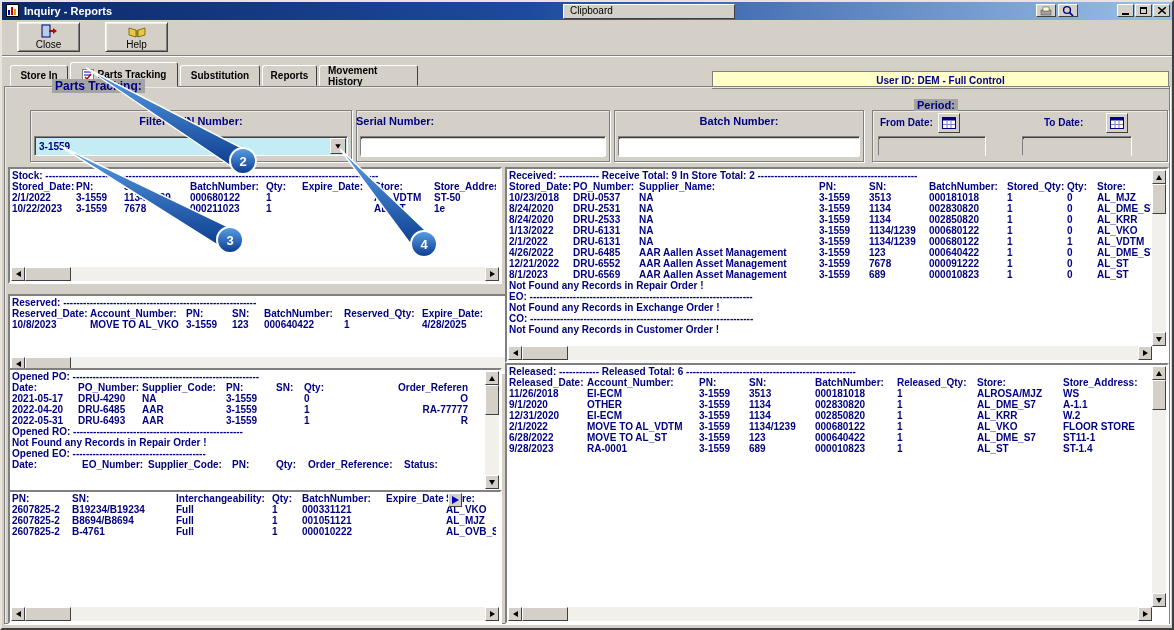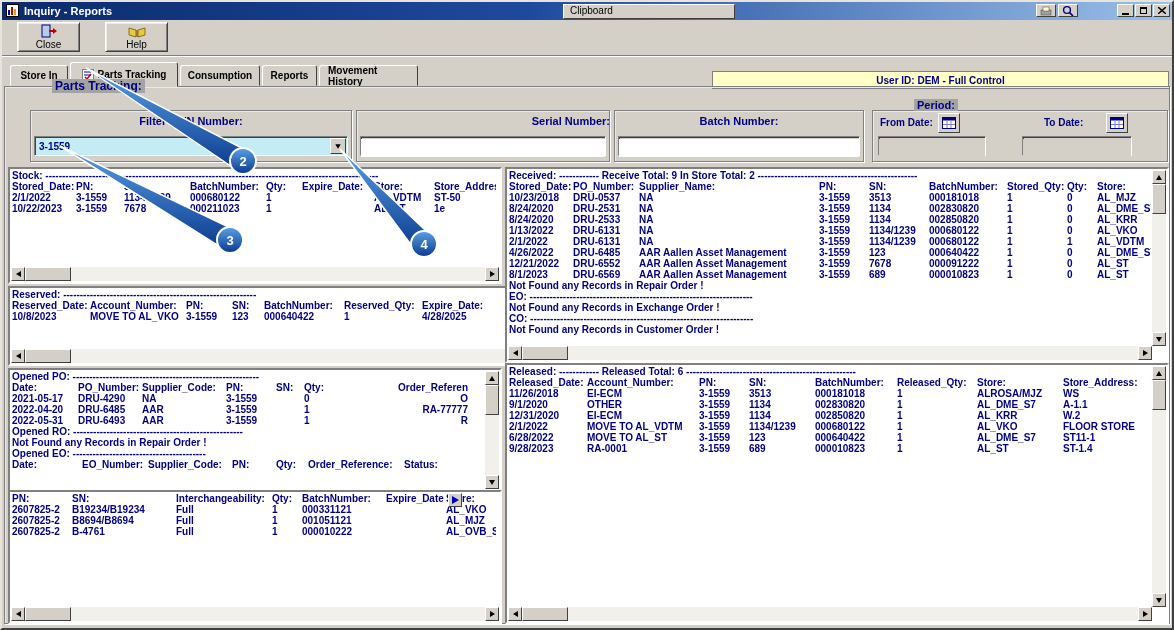--- a/index.html
+++ b/index.html
@@ -160,38 +160,38 @@
 <div class="tab active" style="left:70px;width:108px">
   <svg width="12" height="12">
     <rect x="0.5" y="0.5" width="11" height="11" fill="#ffffff" stroke="#808080"></rect>
     <line x1="2" y1="3" x2="9" y2="3" stroke="#0000c0" stroke-width="1"></line>
     <line x1="2" y1="6" x2="9" y2="6" stroke="#0000c0" stroke-width="1"></line>
     <polyline points="3,8 5,10 9,5" fill="none" stroke="#c00000" stroke-width="1.4"></polyline>
   </svg>
   <span>Parts Tracking</span>
 </div>
 <div class="tab" style="left:180px;width:80px">
-  <span>Consumption</span>
+  <span>Substitution</span>
 </div>
 <div class="tab" style="left:262px;width:55px">
   <span>Reports</span>
 </div>
 <div class="tab" style="left:319px;width:99px">
   <span>Movement History</span>
 </div>
 
 <div class="abs groupbox" style="left:4px;top:86px;width:1166px;height:538px"></div>
 <div class="glabel" style="left:12px;top:79px;font-size:12px">Parts Tracking:</div>
 
 <div class="abs groupbox" style="left:30px;top:110px;width:322px;height:52px"></div>
 <div class="abs groupbox" style="left:356px;top:110px;width:254px;height:52px"></div>
 <div class="abs groupbox" style="left:614px;top:110px;width:250px;height:52px"></div>
 
 <div class="abs" style="left:30px;top:115px;width:322px;text-align:center;font-size:11px;font-weight:bold;color:#000080">Filter - P/N Number:</div>
-<div class="abs" style="left:356px;top:115px;width:254px;text-align:right;font-size:11px;font-weight:bold;color:#000080">Serial Number:</div>
+<div class="abs" style="left:356px;top:115px;width:254px;text-align:left;font-size:11px;font-weight:bold;color:#000080">Serial Number:</div>
 <div class="abs" style="left:614px;top:115px;width:250px;text-align:center;font-size:11px;font-weight:bold;color:#000080">Batch Number:</div>
 
 <div class="abs sunken combobox" style="left:34px;top:136px;width:314px;height:20px">
   <span class="combo-text">3-1559</span>
   <div class="combo-btn">
     <div class="tri-down" style="transform:scale(0.9)"></div>
   </div>
 </div>
 <div class="abs sunken" style="left:360px;top:136px;width:246px;height:20px">
   <input class="txtfield" value="" style="">
@@ -269,21 +269,21 @@
       </div>
     <div class="sb-track">
         <div class="sb-thumb-h"></div>
       </div>
     <div class="sb-btn">
         <div class="tri-right"></div>
       </div>
   </div>
 </div>
 
-<div class="datapanel" style="left:8px;top:286px;width:520px;height:80px">
+<div class="datapanel" style="left:8px;top:294px;width:520px;height:80px">
   <div class="pline">Reserved: ----------------------------------------------------------</div>
   <div>
       <div class="trow g-reserved">
         <div class="tcell">Reserved_Date:</div>
         <div class="tcell">Account_Number:</div>
         <div class="tcell">PN:</div>
         <div class="tcell">SN:</div>
         <div class="tcell">BatchNumber:</div>
         <div class="tcell">Reserved_Qty:</div>
         <div class="tcell">Expire_Date:</div>

